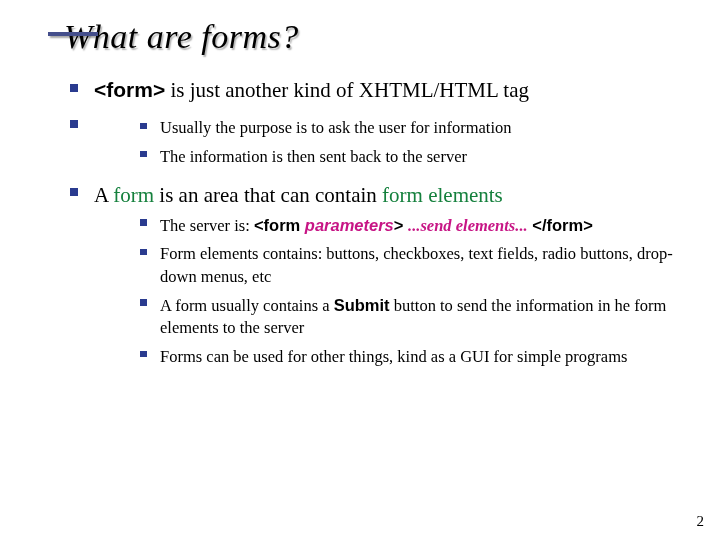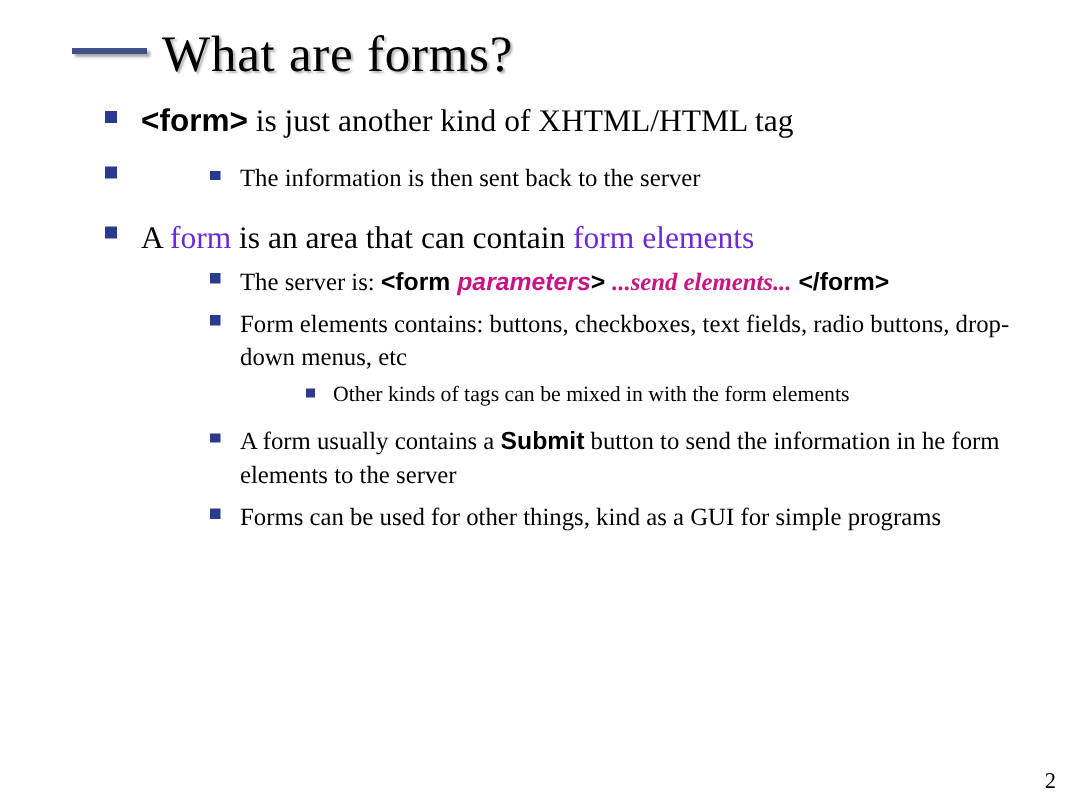--- a/index.html
+++ b/index.html
@@ -9,56 +9,57 @@
     background: #fff;
     font-family: "Times New Roman", Times, serif;
     color: #000;
   }
   .slide {
     width: 720px; height: 540px;
     position: relative;
     padding: 0;
   }
   .title-wrap {
-    padding: 18px 0 6px 108px;
+    padding: 18px 0 6px 64px;
+    font-style: italic;
   }
   .title-bar {
     width: 50px; height: 4px;
     background: #444e8b;
     position: absolute;
     top: 32px; left: 48px;
     box-shadow: 2px 2px 2px rgba(0,0,0,0.35);
   }
   .title {
     font-size: 34px;
     font-weight: 400;
     letter-spacing: 0.5px;
     text-shadow: 1.5px 1.5px 1.5px rgba(0,0,0,0.3);
   }
   ul {
     list-style: none;
     margin: 0; padding: 0;
   }
-  .lvl1 { padding: 0 34px 0 70px; }
+  .lvl1 { padding: 0 34px 0 70px; margin-top: 10px; }
   .lvl1 > li { font-size: 21px; line-height: 1.35; padding: 4px 0 4px 24px; position: relative; }
   .lvl2 { padding: 2px 0 2px 46px; }
   .lvl2 > li { font-size: 16.5px; line-height: 1.35; padding: 3px 0 3px 20px; position: relative; }
   .lvl3 { padding: 2px 0 2px 44px; }
   .lvl3 > li { font-size: 14.5px; line-height: 1.35; padding: 2px 0 2px 18px; position: relative; }
   .sq::before {
     content: "";
     position: absolute;
     left: 0; top: 0.55em;
     width: 8px; height: 8px;
     background: #2a3b8f;
   }
   .lvl2 .sq::before { width: 6.5px; height: 6.5px; top: 0.5em; }
   .lvl3 .sq::before { width: 5.5px; height: 5.5px; top: 0.5em; }
   .code { font-family: Arial, Helvetica, sans-serif; font-weight: 700; }
-  .code-kw, .kw { color: #6d28d9; }
+  .code-kw, .kw { color: #15803d; }
   .param { color: #c71585; font-style: italic; font-weight: 700; }
   .param-plain { color: #c71585; font-style: italic; }
   .pagenum {
     position: absolute;
     right: 16px; bottom: 10px;
     font-size: 15px;
     color: #000;
   }
   .l1-span { display: inline; }
 </style>
@@ -71,34 +72,32 @@
   <div class="title-wrap">
     <div class="title">What are forms?</div>
   </div>
 
   <ul class="lvl1">
     <li class="sq">
       <span class="code l1-span">&lt;form&gt;</span><span class="l1-span"> is just another kind of XHTML/HTML tag</span>
     </li>
     <li class="sq">
       <ul class="lvl2">
+        <li class="sq"><span>Usually the purpose is to ask the user for information</span></li>
         <li class="sq"><span>The information is then sent back to the server</span></li>
       </ul>
     </li>
     <li class="sq">
       <span>A </span><span class="kw">form</span><span> is an area that can contain </span><span class="kw">form elements</span>
       <ul class="lvl2">
         <li class="sq">
           <span>The server is: </span><span class="code">&lt;form </span><span class="code param">parameters</span><span class="code">&gt; </span><span class="param">...send elements...</span><span class="code"> &lt;/form&gt;</span>
         </li>
         <li class="sq">
           <span>Form elements contains: buttons, checkboxes, text fields, radio buttons, drop-down menus, etc</span>
-          <ul class="lvl3">
-            <li class="sq"><span>Other kinds of tags can be mixed in with the form elements</span></li>
-          </ul>
         </li>
         <li class="sq">
           <span>A form usually contains a </span><span class="code">Submit</span><span> button to send the information in he form elements to the server</span>
         </li>
         <li class="sq"><span>Forms can be used for other things, kind as a GUI for simple programs</span></li>
       </ul>
     </li>
   </ul>
 
   <div class="pagenum">2</div>

